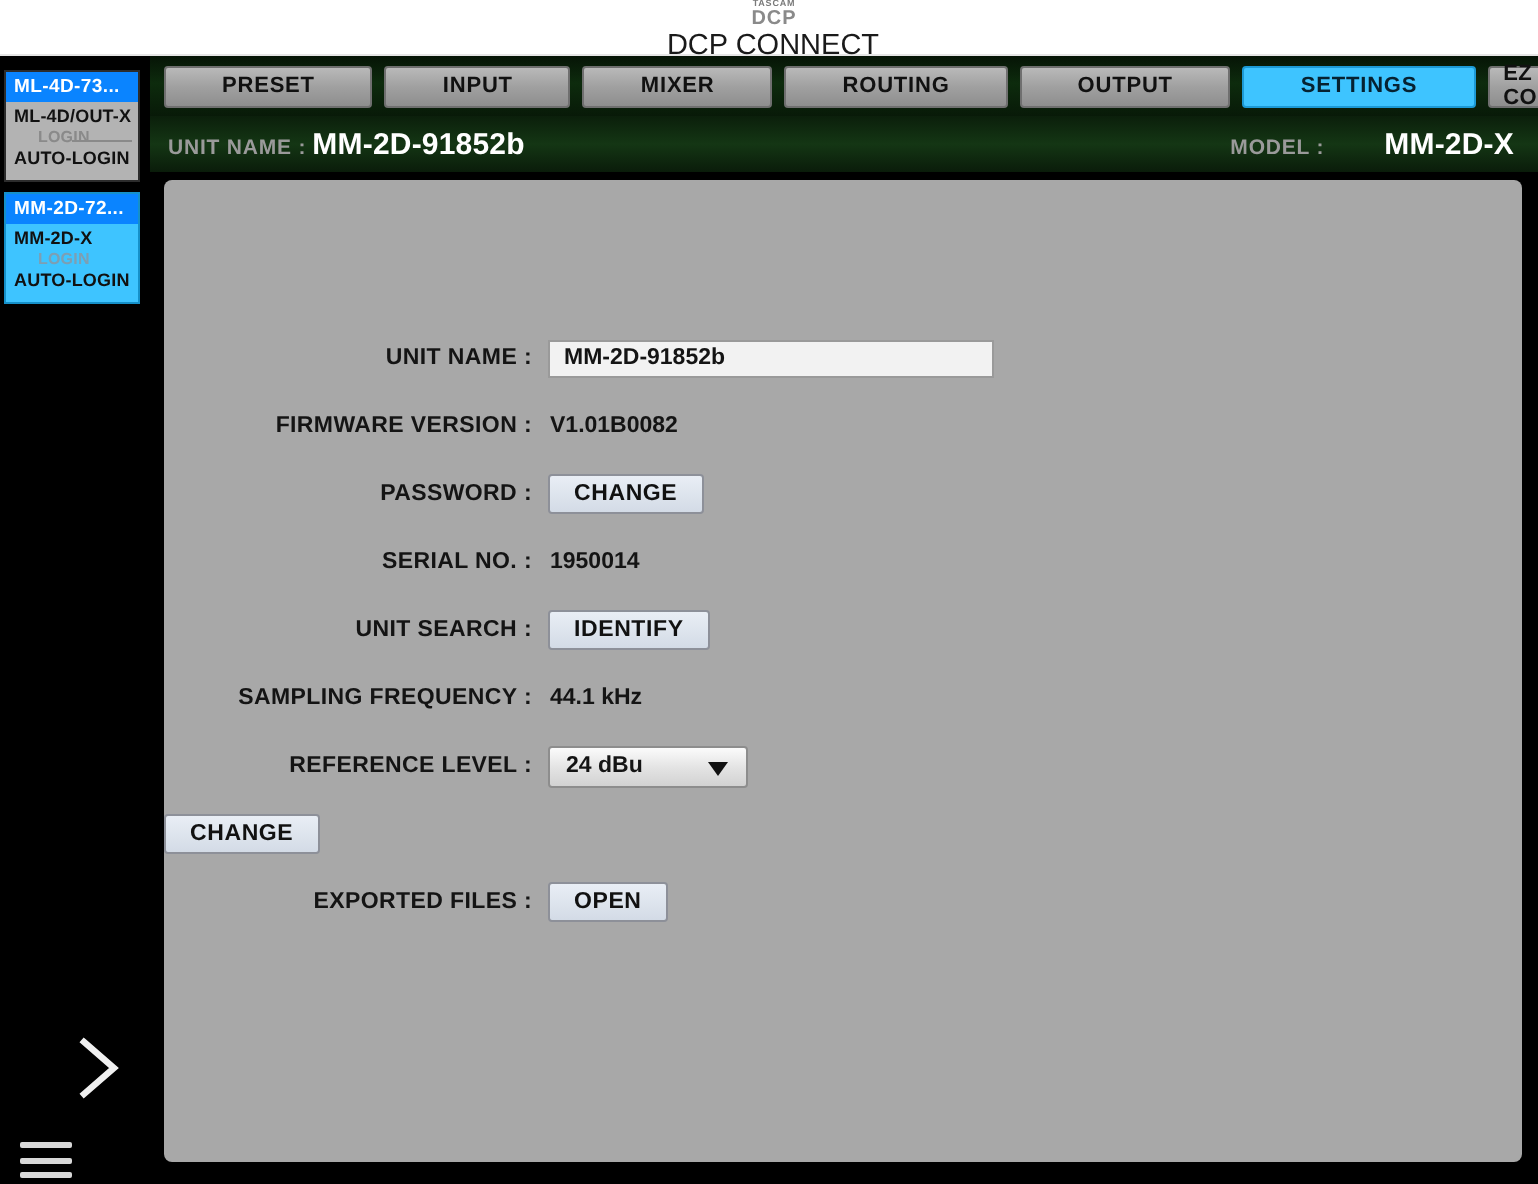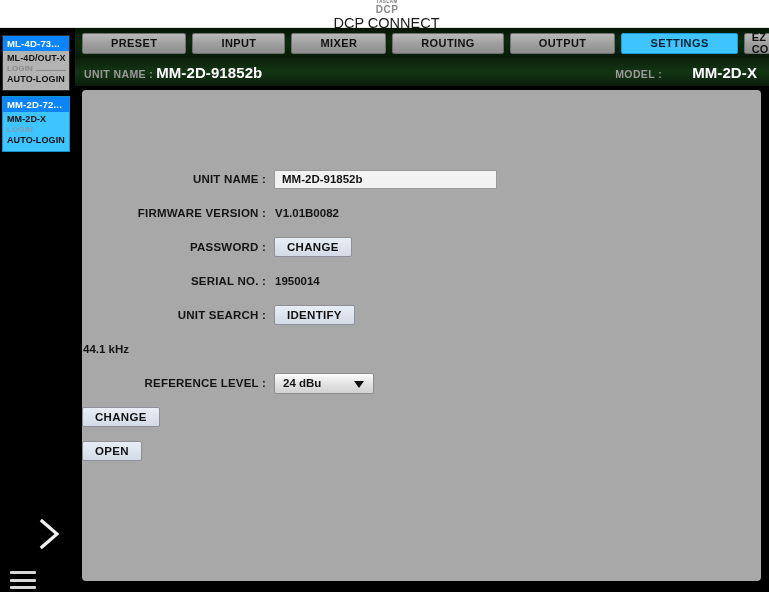--- a/index.html
+++ b/index.html
@@ -62,21 +62,21 @@
     letter-spacing: .2px;
     display: flex; align-items: center; padding-left: 4px;
     white-space: nowrap; overflow: hidden;
   }
   .card2 .uc-head { background: #0a84ff; }
   .uc-model {
     font-size: 9px; color: #111; font-weight: bold; padding-left: 4px;
     margin-top: 2px; letter-spacing: .1px; white-space: nowrap;
   }
   .uc-login {
-    font-size: 8px; color: #8a8a8a; font-weight: bold; padding-left: 4px;
+    font-size: 8px; color: #8a8a8a; font-weight: bold; padding-left: 16px;
     margin-top: 1px; letter-spacing: .1px; position: relative; white-space: nowrap;
   }
   .card1 .uc-login::after {
     content: ""; position: absolute; left: 33px; top: 6px;
     width: 30px; height: 1px; background: #8a8a8a;
   }
   .card2 .uc-login { color: #7d9fb3; }
   .uc-auto {
     font-size: 9px; color: #111; font-weight: bold; padding-left: 4px;
     margin-top: 1px; letter-spacing: .1px; white-space: nowrap;
@@ -319,20 +319,21 @@
 
       <div class="row">
         <div class="lbl">UNIT SEARCH :</div>
         <div class="fld">
           <div class="btn">IDENTIFY</div>
         </div>
       </div>
 
 
       <div class="row">
+        <div class="lbl">SAMPLING FREQUENCY :</div>
         <div class="fld">
           <div class="statictext">44.1 kHz</div>
         </div>
       </div>
 
       <div class="row">
         <div class="lbl">REFERENCE LEVEL :</div>
         <div class="fld">
           <div class="select">
             <span class="sv">24 dBu</span>
@@ -341,20 +342,21 @@
         </div>
       </div>
 
       <div class="row">
         <div class="fld">
           <div class="btn">CHANGE</div>
         </div>
       </div>
 
       <div class="row">
+        <div class="lbl">EXPORTED FILES :</div>
         <div class="fld">
           <div class="btn">OPEN</div>
         </div>
       </div>
 
     </div>
   </div>
 
 </div>
 

